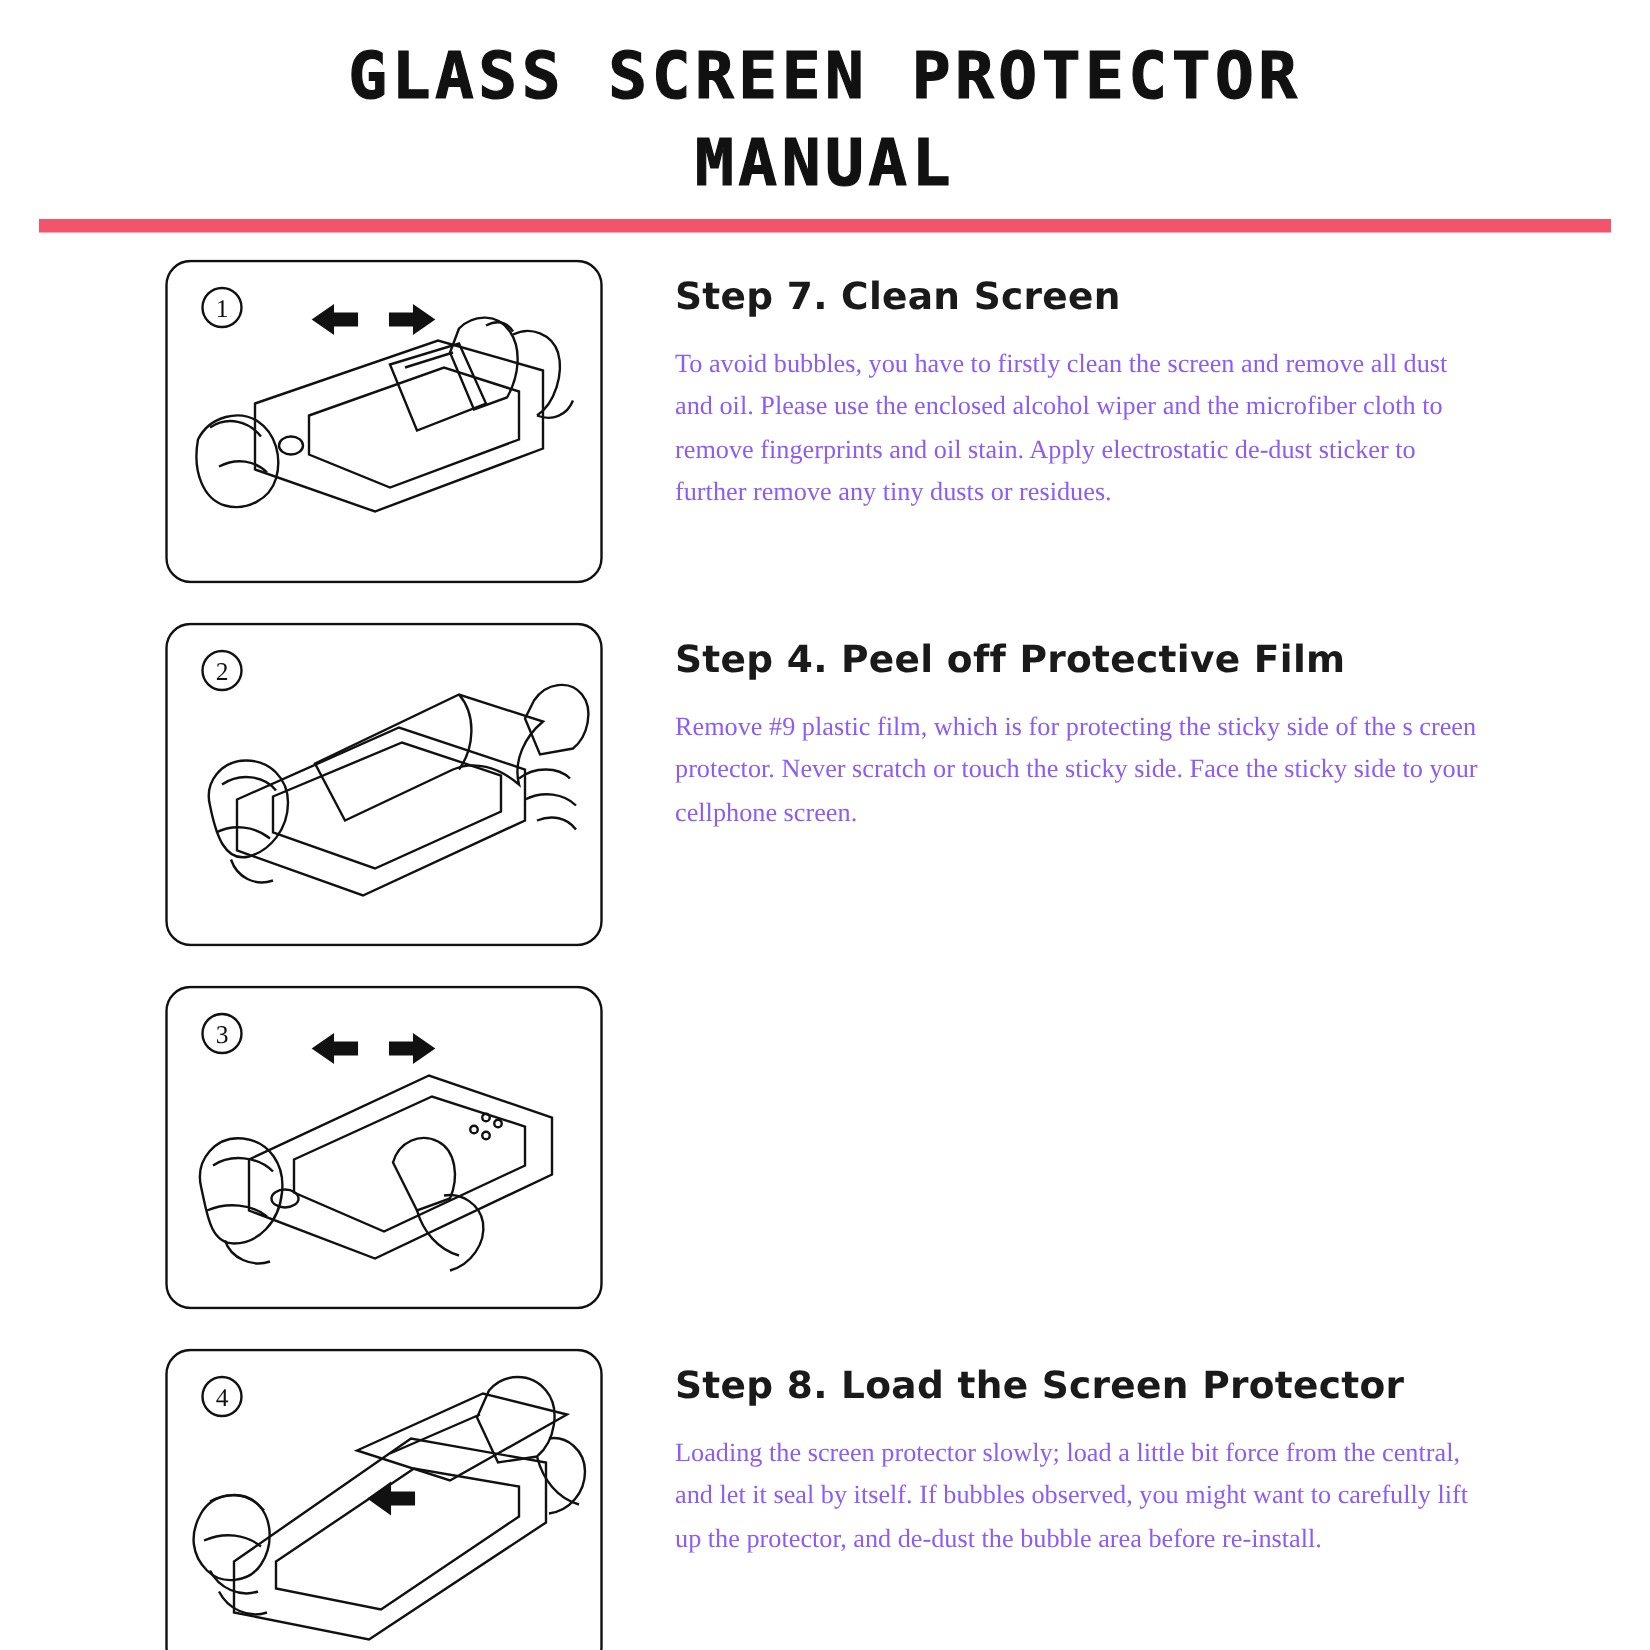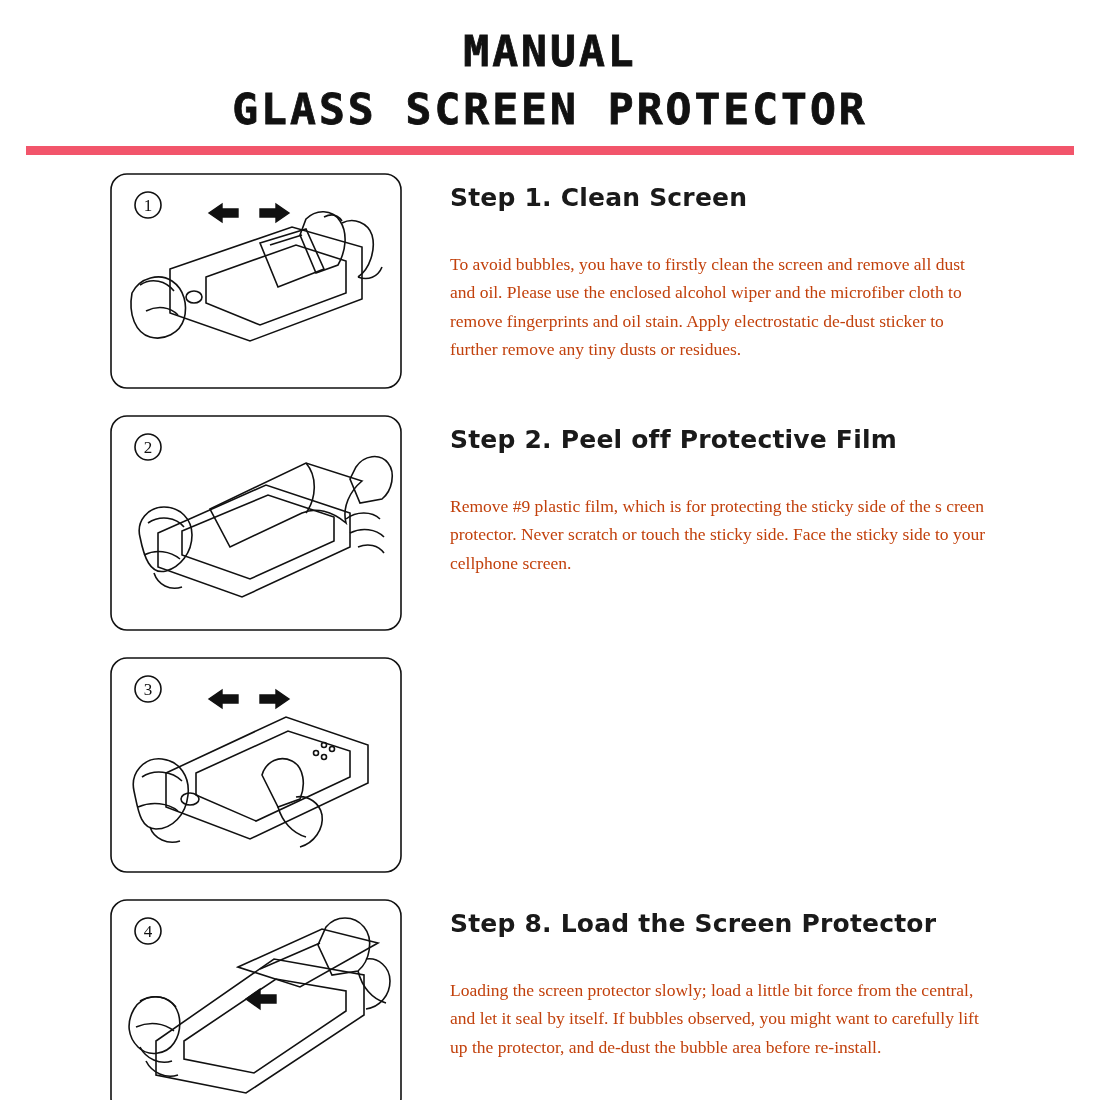--- a/index.html
+++ b/index.html
@@ -71,22 +71,22 @@
     font-weight: bold;
     font-size: 25px;
     color: #1a1a1a;
     margin: 10px 0 0 0;
     letter-spacing: 0.2px;
   }
   .step-body {
     font-family: "Liberation Serif", serif;
     font-size: 17.5px;
     line-height: 1.62;
-    color: #c2410c;
-    margin-top: 38px;
+    color: #8b5cf6;
+    margin-top: 16px;
     max-width: 540px;
   }
   .step-2 .illus, .step-3 .illus, .step-4 .illus { height: 216px; }
 
   .step-1 { margin-top: 4px; }
   .step-2 { margin-top: 26px; }
   .step-3 { margin-top: 26px; }
   .step-4 { margin-top: 26px; }
 
   .badge-text {
@@ -94,22 +94,22 @@
     font-size: 17px;
     fill: #111;
   }
 </style>
 </head>
 <body>
 
 <div class="page">
 
   <div class="title-block">
+    <div class="title-line">GLASS SCREEN PROTECTOR</div>
     <div class="title-line">MANUAL</div>
-    <div class="title-line">GLASS SCREEN PROTECTOR</div>
   </div>
   <div class="rule"></div>
 
   <div class="steps">
 
     <div class="step step-1">
       <div class="illus">
         <svg width="292" height="216" viewBox="0 0 292 216" fill="none" stroke="#111" stroke-width="1.6">
           <rect x="1" y="1" width="290" height="214" rx="16" fill="#fff"></rect>
           <circle cx="38" cy="32" r="13" fill="#fff"></circle>
@@ -139,21 +139,21 @@
 
           <g fill="none">
             <path d="M196 46 C206 36 222 36 230 48 C238 60 236 78 228 92 L206 100 L190 62 Z"></path>
             <path d="M232 50 C244 44 258 50 262 62 C266 76 260 96 248 104"></path>
             <path d="M248 104 C258 108 268 104 272 94"></path>
             <path d="M214 44 C222 40 228 42 232 48"></path>
           </g>
         </svg>
       </div>
       <div class="txt">
-        <div class="step-head">Step 1. Clean Screen</div>
+        <div class="step-head">Step 7. Clean Screen</div>
         <div class="step-body">To avoid bubbles, you have to firstly clean the screen and remove all dust and oil. Please use the enclosed alcohol wiper and the microfiber cloth to remove fingerprints and oil stain. Apply electrostatic de-dust sticker to further remove any tiny dusts or residues.</div>
       </div>
     </div>
 
     <div class="step step-2">
       <div class="illus">
         <svg width="292" height="216" viewBox="0 0 292 216" fill="none" stroke="#111" stroke-width="1.6">
           <rect x="1" y="1" width="290" height="214" rx="16" fill="#fff"></rect>
           <circle cx="38" cy="32" r="13" fill="#fff"></circle>
           <text class="badge-text" x="38" y="38" text-anchor="middle" stroke="none">2</text>
@@ -177,21 +177,21 @@
 
           <g fill="none">
             <path d="M246 52 C254 40 270 38 278 48 C286 58 282 76 272 84 L250 88 L240 64 Z"></path>
             <path d="M236 104 C246 96 262 96 270 104"></path>
             <path d="M240 118 C252 112 266 114 274 122"></path>
             <path d="M248 132 C258 128 268 130 274 138"></path>
           </g>
         </svg>
       </div>
       <div class="txt">
-        <div class="step-head">Step 2. Peel off Protective Film</div>
+        <div class="step-head">Step 4. Peel off Protective Film</div>
         <div class="step-body">Remove #9 plastic film, which is for protecting the sticky side of the s creen protector. Never scratch or touch the sticky side. Face the sticky side to your cellphone screen.</div>
       </div>
     </div>
 
     <div class="step step-3">
       <div class="illus">
         <svg width="292" height="216" viewBox="0 0 292 216" fill="none" stroke="#111" stroke-width="1.6">
           <rect x="1" y="1" width="290" height="214" rx="16" fill="#fff"></rect>
           <circle cx="38" cy="32" r="13" fill="#fff"></circle>
           <text class="badge-text" x="38" y="38" text-anchor="middle" stroke="none">3</text>

